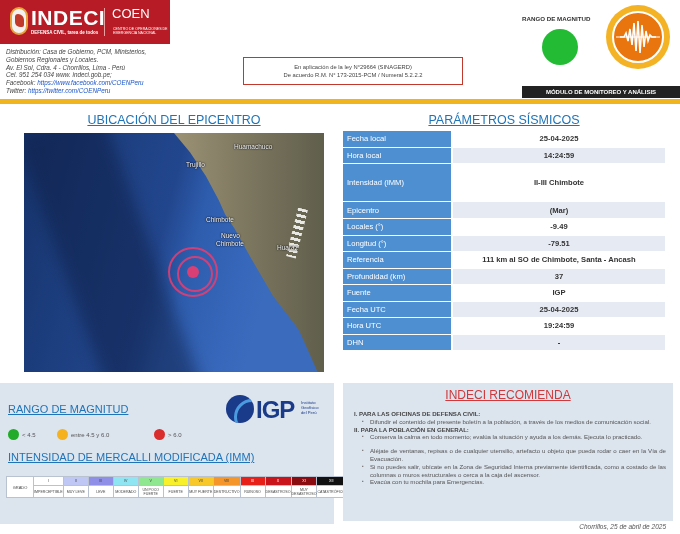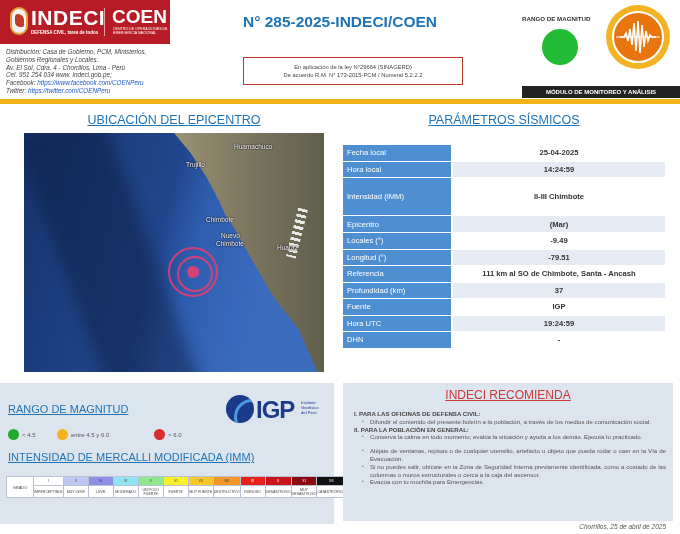--- a/index.html
+++ b/index.html
@@ -6,21 +6,21 @@
   html, body { width: 680px; height: 534px; background: #ffffff; overflow: hidden; }
   body { font-family: "Liberation Sans", sans-serif; color: #333; position: relative; }
 
   
   .logo-block { position: absolute; left: 0; top: 0; width: 170px; height: 44px; background: #b71c26; }
   .logo-shield { position: absolute; left: 10px; top: 7px; width: 18px; height: 28px; border-radius: 9px; background: #f2f2f2; border: 2px solid #e8a23a; }
   .logo-shield::after { content: ""; position: absolute; left: 3px; top: 5px; width: 9px; height: 13px; background: #c0392b; border-radius: 3px 6px 2px 5px; }
   .logo-indeci { position: absolute; left: 31px; top: 6px; font-size: 21px; font-weight: bold; color: #fff; letter-spacing: 0.5px; }
   .logo-indeci-sub { position: absolute; left: 31px; top: 30px; font-size: 4.5px; color: #fff; font-weight: bold; }
   .logo-divider { position: absolute; left: 104px; top: 8px; width: 1px; height: 28px; background: #e8a0a0; }
-  .logo-coen { position: absolute; left: 112px; top: 6px; font-size: 19px; font-weight: bold; color: #fff; }
+  .logo-coen { position: absolute; left: 112px; top: 6px; font-size: 13px; font-weight: normal; color: #fff; }
   .logo-coen-sub { position: absolute; left: 113px; top: 27px; font-size: 3.6px; color: #fff; line-height: 4.2px; width: 55px; }
 
   .distrib { position: absolute; left: 6px; top: 48px; width: 170px; font-size: 6.3px; font-style: italic; color: #444; line-height: 7.8px; }
   .distrib .link { color: #1a55c8; }
 
   .main-title { position: absolute; left: 180px; top: 12px; width: 320px; text-align: center; color: #1f74b8; font-weight: bold; font-size: 15.5px; line-height: 19px; }
   .law-box { position: absolute; left: 243px; top: 57px; width: 220px; height: 28px; border: 1px solid #c0392b; text-align: center; font-size: 5.8px; line-height: 8px; padding-top: 5px; color: #444; }
 
   .mag-label { position: absolute; left: 522px; top: 15px; font-size: 6.2px; font-weight: bold; color: #333; }
   .mag-dot { position: absolute; left: 542px; top: 29px; width: 36px; height: 36px; border-radius: 50%; background: #22bb33; }
@@ -41,21 +41,21 @@
   .map .land { position: absolute; left: 150px; top: 0; width: 160px; height: 240px;
     background: linear-gradient(90deg, #9c9275 0%, #807a62 40%, #6e6a55 70%, #5c5c4a 100%);
     clip-path: polygon(0% 0%, 100% 0%, 100% 100%, 90% 100%, 78% 82%, 62% 68%, 48% 52%, 38% 40%, 32% 34%, 28% 28%, 20% 18%, 10% 8%); }
   .map .snow { position: absolute; left: 268px; top: 75px; width: 10px; height: 50px; background: repeating-linear-gradient(180deg, #fff 0 3px, transparent 3px 6px); transform: rotate(14deg); opacity: 0.85; }
   .map-label { position: absolute; font-size: 6.5px; color: #fff; text-shadow: 0 0 2px #000, 0 0 1px #000; }
   .epicenter { position: absolute; left: 144px; top: 114px; width: 50px; height: 50px; border-radius: 50%; border: 2px solid rgba(235,60,110,0.85); }
   .epicenter::before { content: ""; position: absolute; left: 7px; top: 7px; width: 32px; height: 32px; border-radius: 50%; border: 2px solid rgba(235,60,110,0.85); }
   .epicenter::after { content: ""; position: absolute; left: 17px; top: 17px; width: 12px; height: 12px; border-radius: 50%; background: rgba(235,60,110,0.9); }
 
   
-  .params { position: absolute; left: 343px; top: 144px; width: 322px; border-collapse: separate; border-spacing: 0 1px; }
+  .params { position: absolute; left: 343px; top: 130px; width: 322px; border-collapse: separate; border-spacing: 0 1px; }
   .params td { font-size: 7.6px; height: 15.5px; padding: 0 4px; }
   .params td.k { width: 110px; background: #4e8fd1; color: #fff; border-right: 2px solid #fff; }
   .params td.v { text-align: center; font-weight: bold; color: #333; }
   .params tr:nth-child(odd) td.v { background: #ffffff; }
   .params tr:nth-child(even) td.v { background: #e6ebf3; }
   .params tr.tall td { height: 37px; }
   .params tr.mid td { height: 16px; }
 
   
   .bl-panel { position: absolute; left: 0; top: 383px; width: 334px; height: 141px; background: #dce4ee; }
@@ -101,21 +101,20 @@
 <div class="distrib">
   <div>Distribución: Casa de Gobierno, PCM, Ministerios,</div>
   <div>Gobiernos Regionales y Locales.</div>
   <div>Av. El Sol, Cdra. 4 - Chorrillos, Lima - Perú</div>
   <div>Cel. 951 254 034 www. indeci.gob.pe;</div>
   <div><span>Facebook: </span><span class="link">https://www.facebook.com/COENPeru</span></div>
   <div><span>Twitter: </span><span class="link">https://twitter.com/COENPeru</span></div>
 </div>
 
 <div class="main-title">
-  <div>N° 285-2025-INDECI/COEN</div>
 </div>
 
 <div class="law-box">
   <div>En aplicación de la ley N°29664 (SINAGERD)</div>
   <div>De acuerdo R.M. N° 173-2015-PCM / Numeral 5.2.2.2</div>
 </div>
 
 <div class="mag-label">RANGO DE MAGNITUD</div>
 <div class="mag-dot"></div>
 
@@ -176,20 +175,24 @@
         <td class="k">Referencia</td>
         <td class="v">111 km al SO de Chimbote, Santa - Ancash</td>
       </tr>
   <tr>
         <td class="k">Profundidad (km)</td>
         <td class="v">37</td>
       </tr>
   <tr>
         <td class="k">Fuente</td>
         <td class="v">IGP</td>
+      </tr>
+  <tr>
+        <td class="k">Fecha UTC</td>
+        <td class="v">25-04-2025</td>
       </tr>
   <tr>
         <td class="k">Hora UTC</td>
         <td class="v">19:24:59</td>
       </tr>
   <tr>
         <td class="k">DHN</td>
         <td class="v">-</td>
       </tr>
 </tbody>

